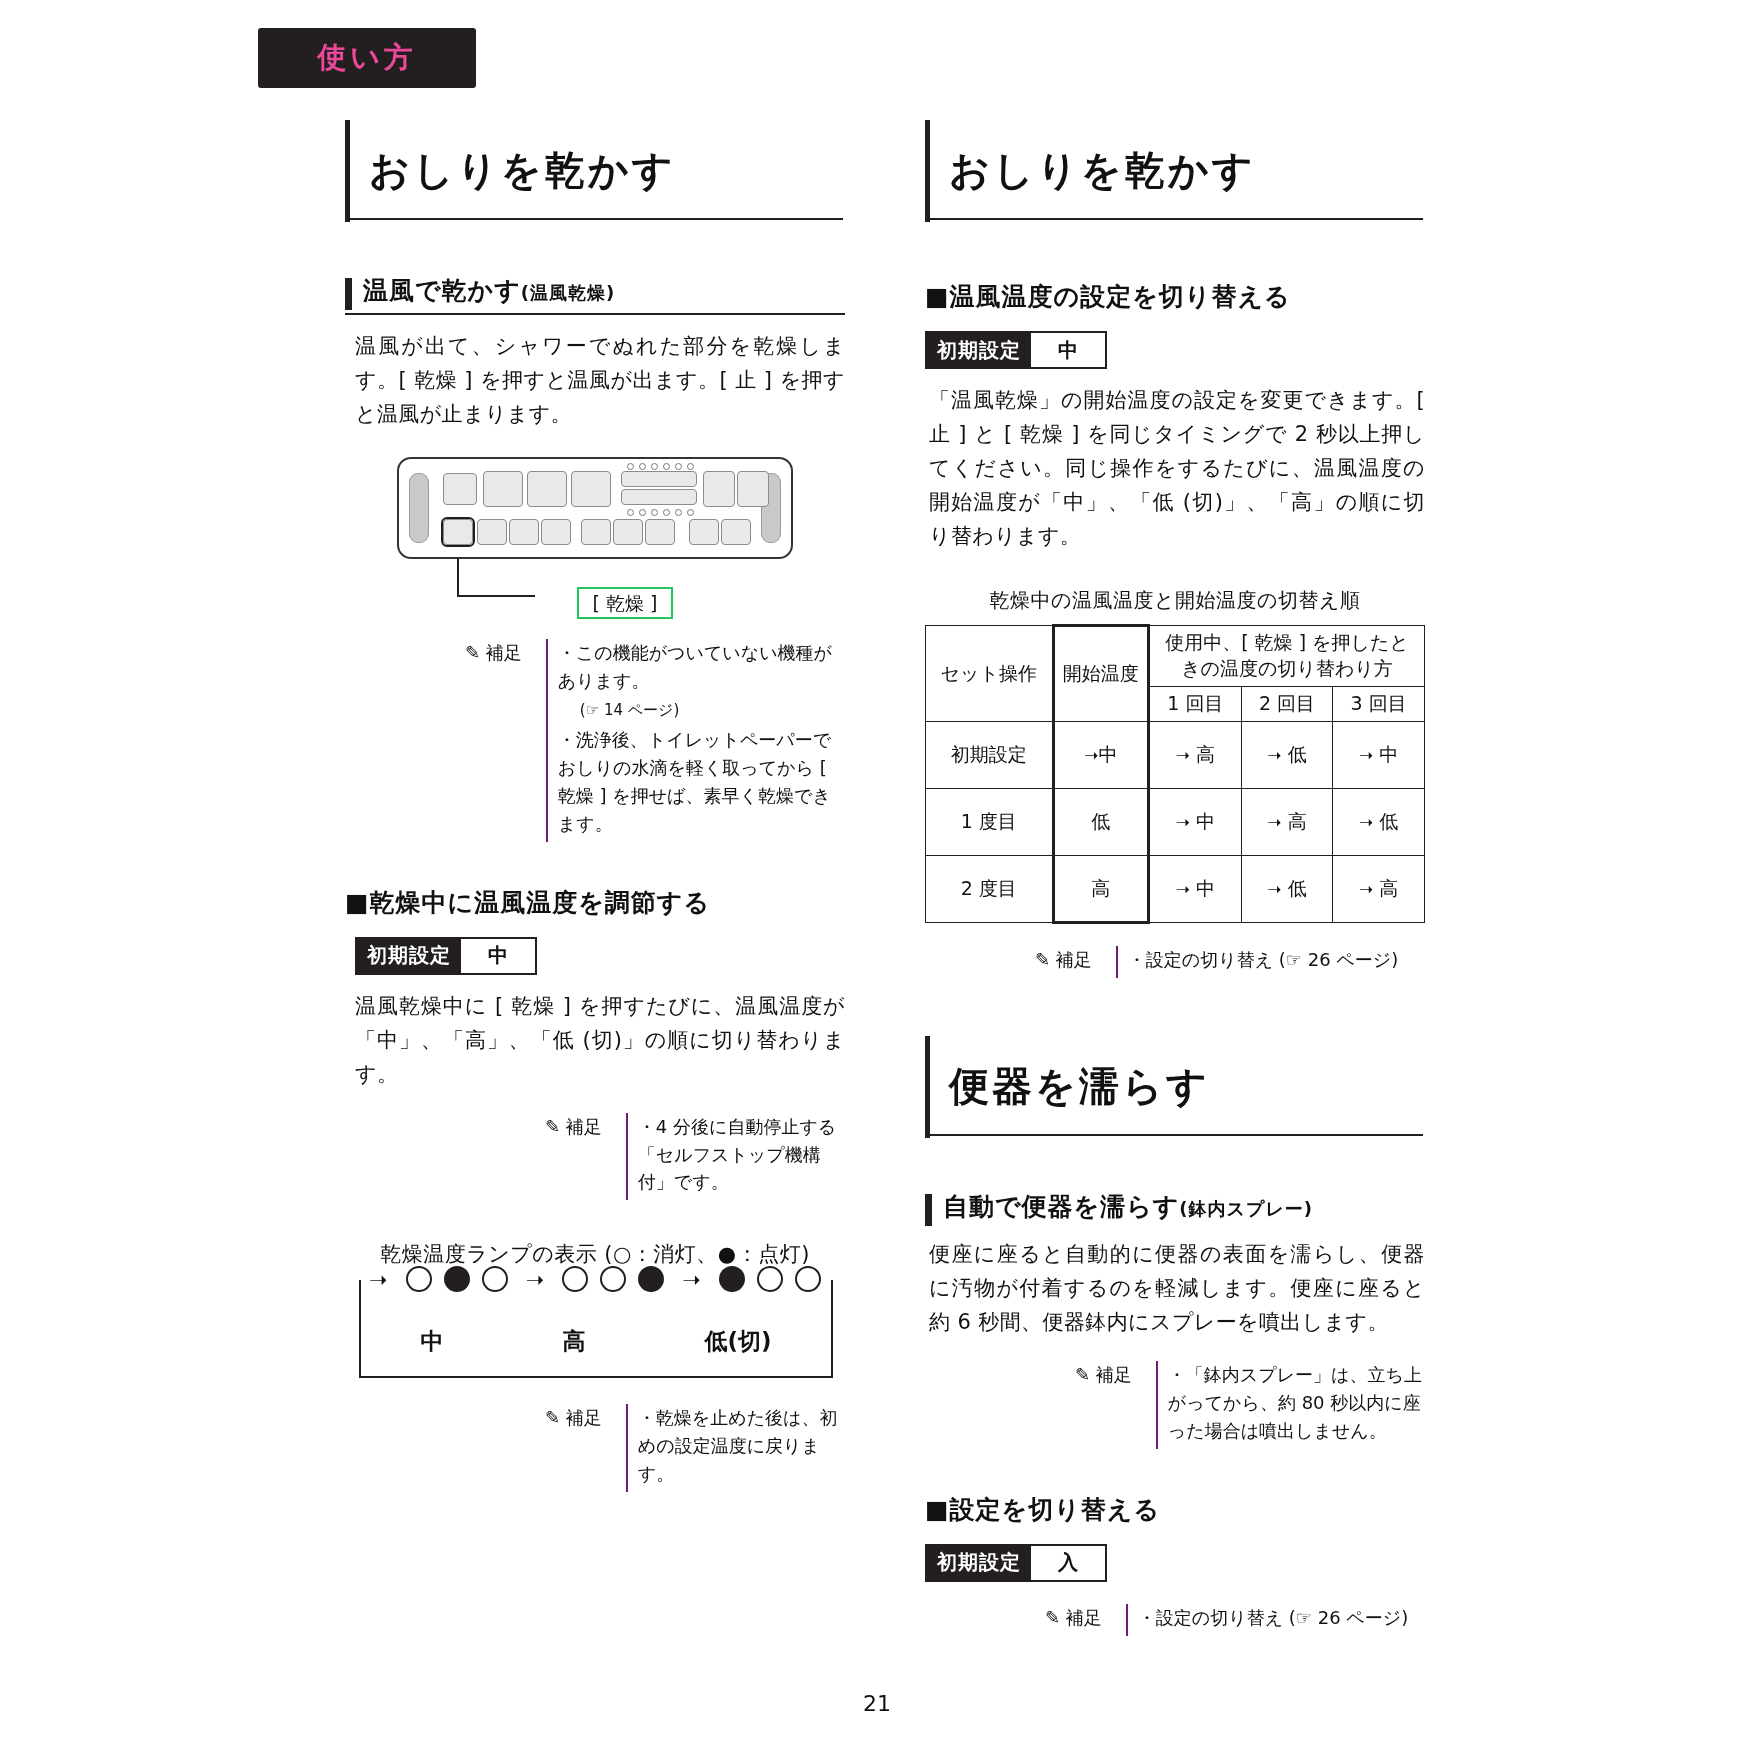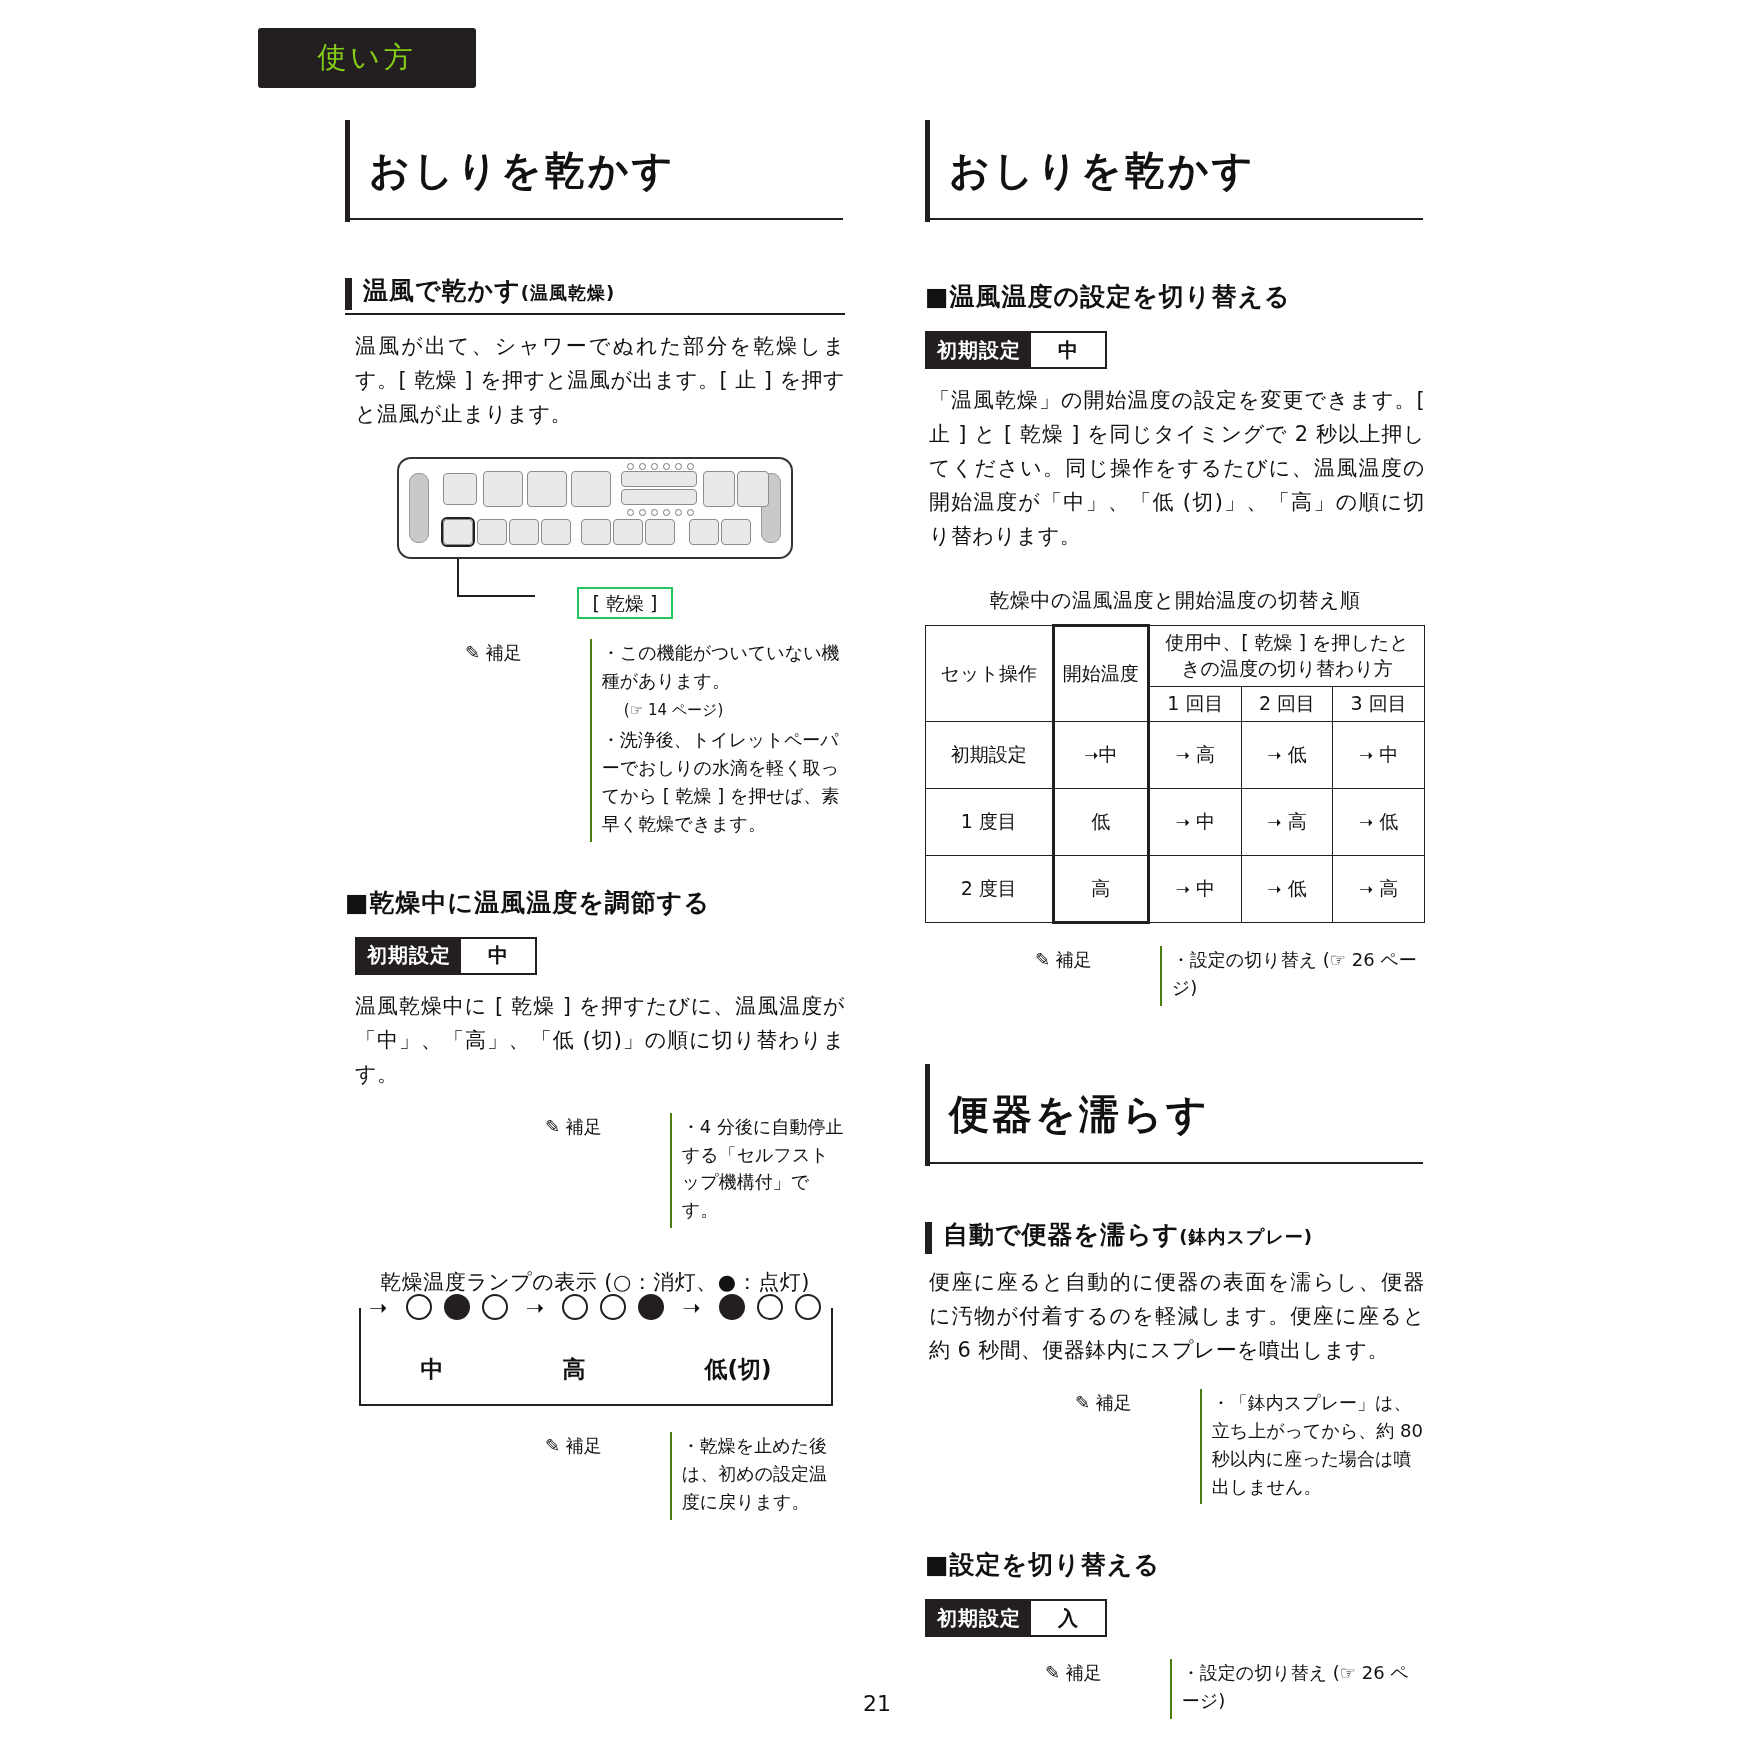--- a/index.html
+++ b/index.html
@@ -6,23 +6,23 @@
   body{
     width:1754px;height:1754px;background:#ffffff;
     font-family:"DejaVu Sans","Liberation Sans",sans-serif;
     color:#111;position:relative;overflow:hidden;
   }
   .page{position:absolute;inset:0;}
 
   
   .section-tag{
     position:absolute;left:258px;top:28px;width:218px;height:60px;
-    background:#231f20;color:#84cc16;border-radius:3px;
+    background:#231f20;color:#ec4899;border-radius:3px;
     display:flex;align-items:center;justify-content:center;
-    font-size:29px;font-weight:normal;letter-spacing:4px;
+    font-size:29px;font-weight:bold;letter-spacing:4px;
   }
 
   
   .col{position:absolute;top:120px;width:500px;}
   .col-left{left:345px;}
   .col-right{left:925px;}
 
   
   .chapter{position:relative;margin-bottom:12px;}
   .chapter .bar{
@@ -61,21 +61,21 @@
     padding:0 10px;display:flex;align-items:center;letter-spacing:1px;
   }
   .badge .val{
     min-width:74px;display:flex;align-items:center;justify-content:center;
     font-size:20px;font-weight:bold;background:#fff;
   }
 
   
   .note{display:flex;margin-top:22px;font-size:18px;line-height:1.55;}
   .note .pen{white-space:nowrap;padding-right:24px;font-size:18px;}
-  .note .items{border-left:2px solid #4d7c0f;padding-left:10px;margin-left:44px;}
+  .note .items{border-left:2px solid #701a75;padding-left:10px;}
   .note .items div{margin-bottom:4px;}
   .tiny{font-size:15px;}
 
   
   .remote-wrap{margin-top:26px;display:flex;flex-direction:column;align-items:center;}
   .remote{
     width:392px;height:98px;border:2px solid #333;border-radius:14px;background:#fff;
     position:relative;
   }
   .remote .side{

